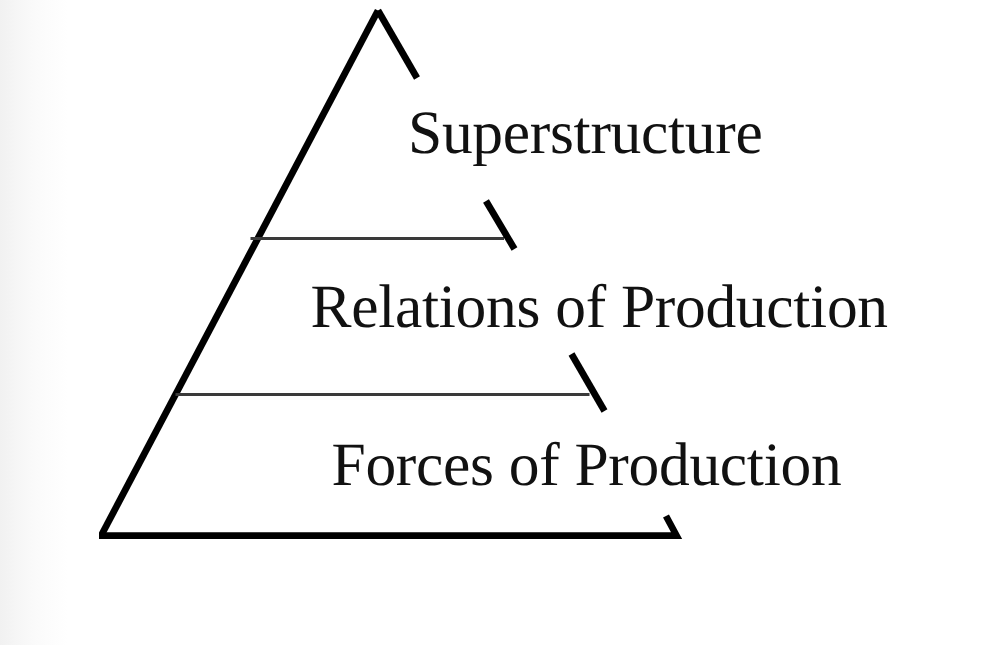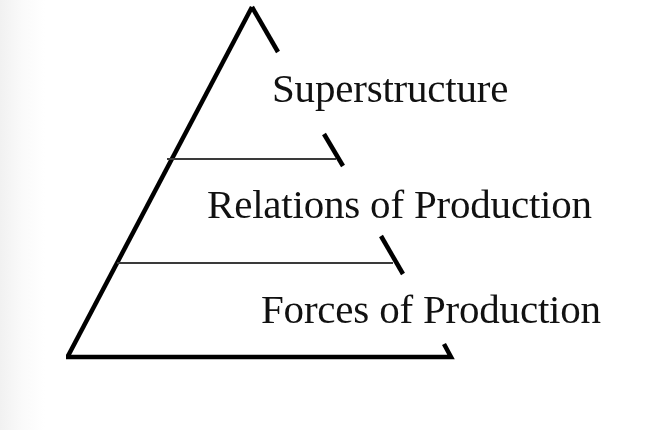--- a/index.html
+++ b/index.html
@@ -29,21 +29,21 @@
       position: absolute;
       font-family: "Liberation Serif", "DejaVu Serif", serif;
       font-size: 41px;
       line-height: 1;
       color: #111111;
       white-space: nowrap;
       letter-spacing: -0.2px;
     }
     .label-superstructure { left: 272px; top: 68px; }
     .label-relations { left: 207px; top: 184px; }
-    .label-forces { left: 221px; top: 289px; margin-left: 40px; }
+    .label-forces { left: 221px; top: 289px; }
   </style>
 </head>
 <body>
 
 <div class="canvas">
   <svg class="diagram" width="654" height="430" viewBox="0 0 654 430">
 
     <polyline points="252,7 68,356" fill="none" stroke="#000" stroke-width="4.5" stroke-linecap="butt"></polyline>
 
     <polyline points="252,7 278,52" fill="none" stroke="#000" stroke-width="4.5" stroke-linecap="butt"></polyline>

